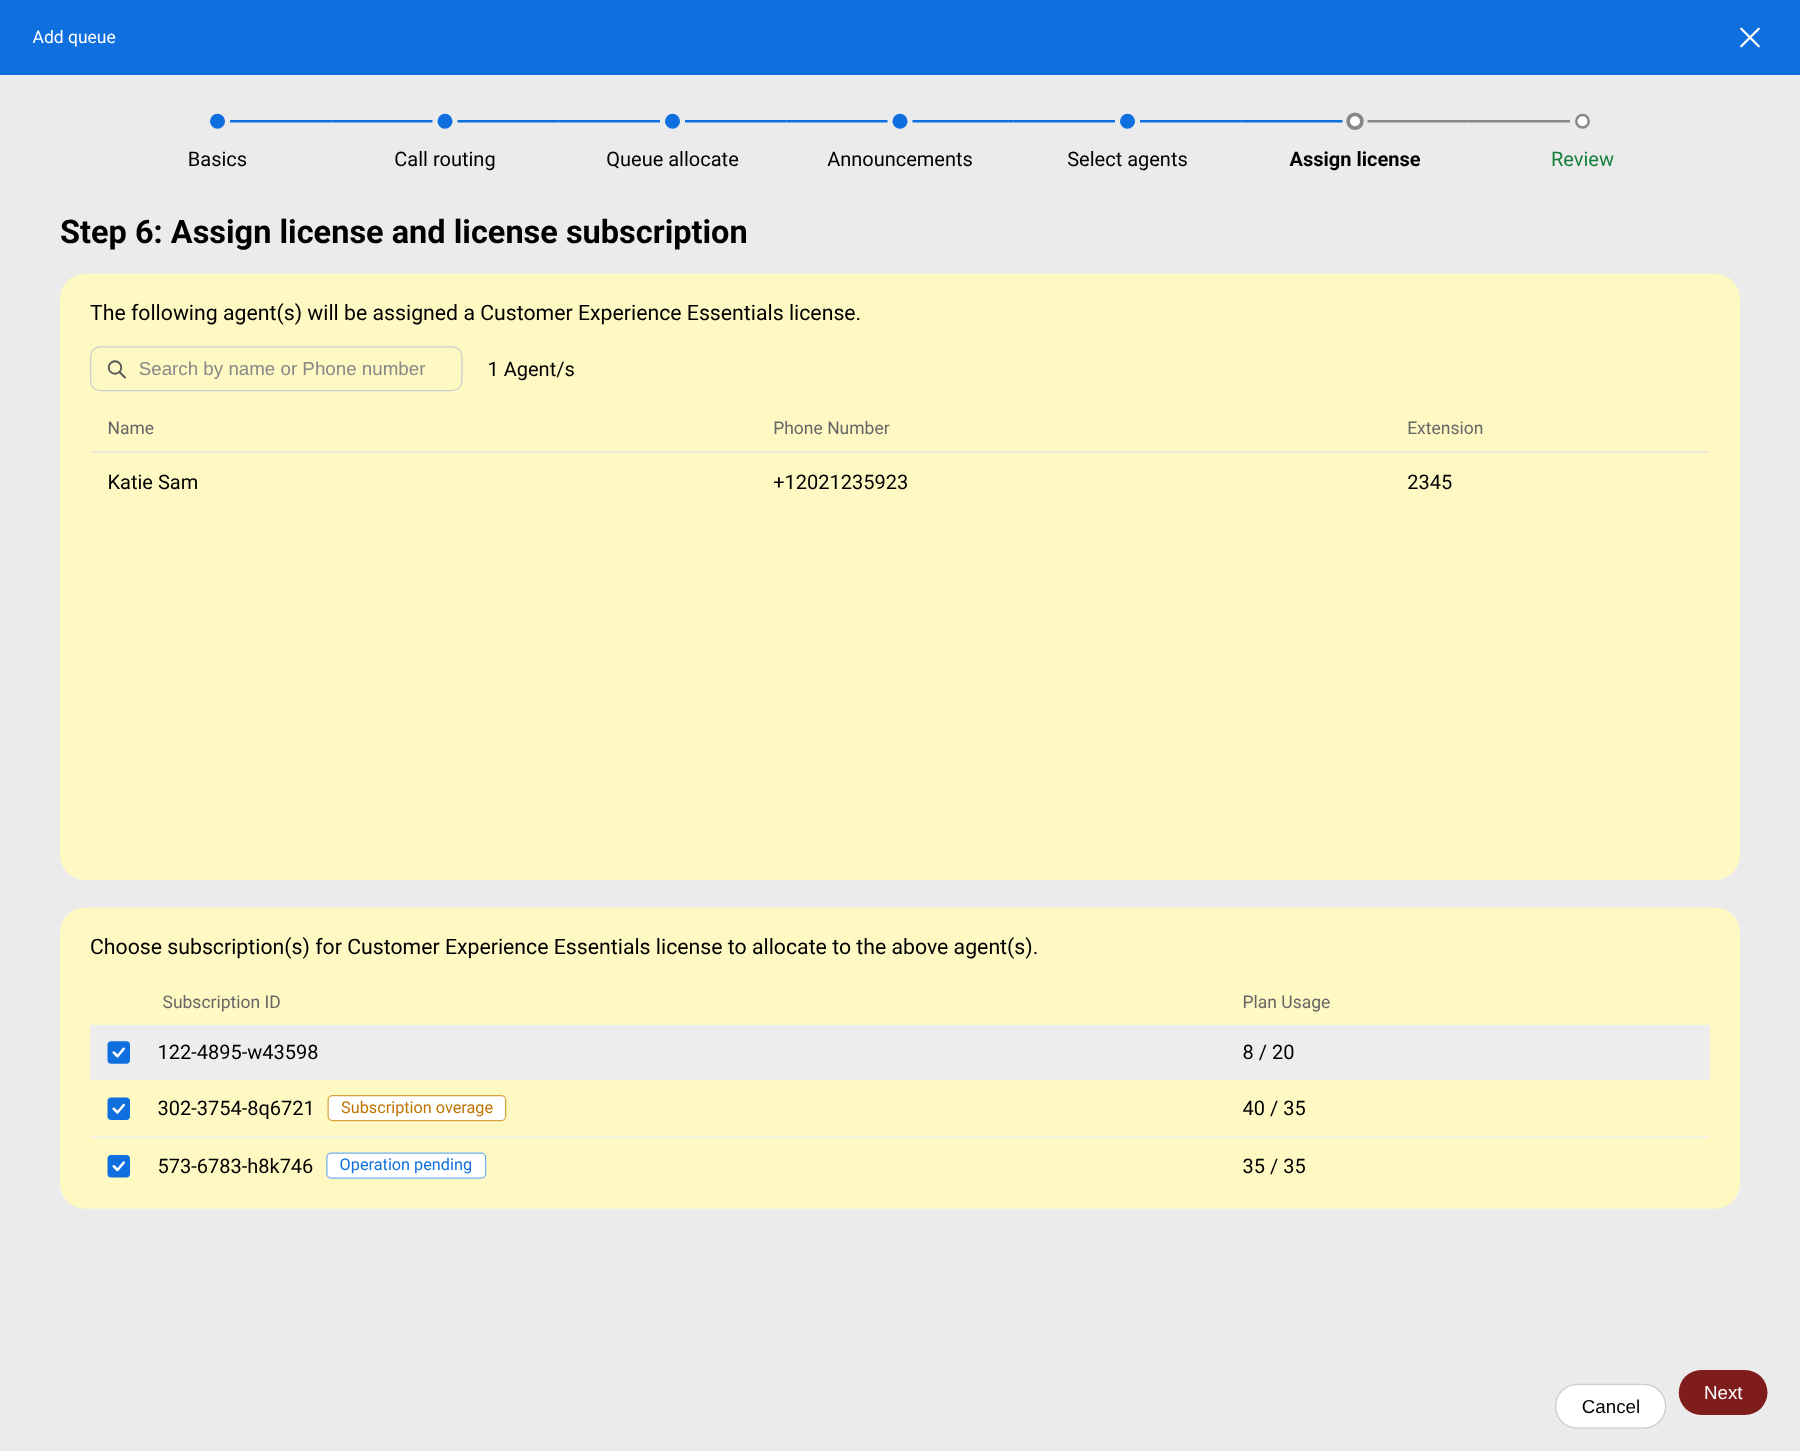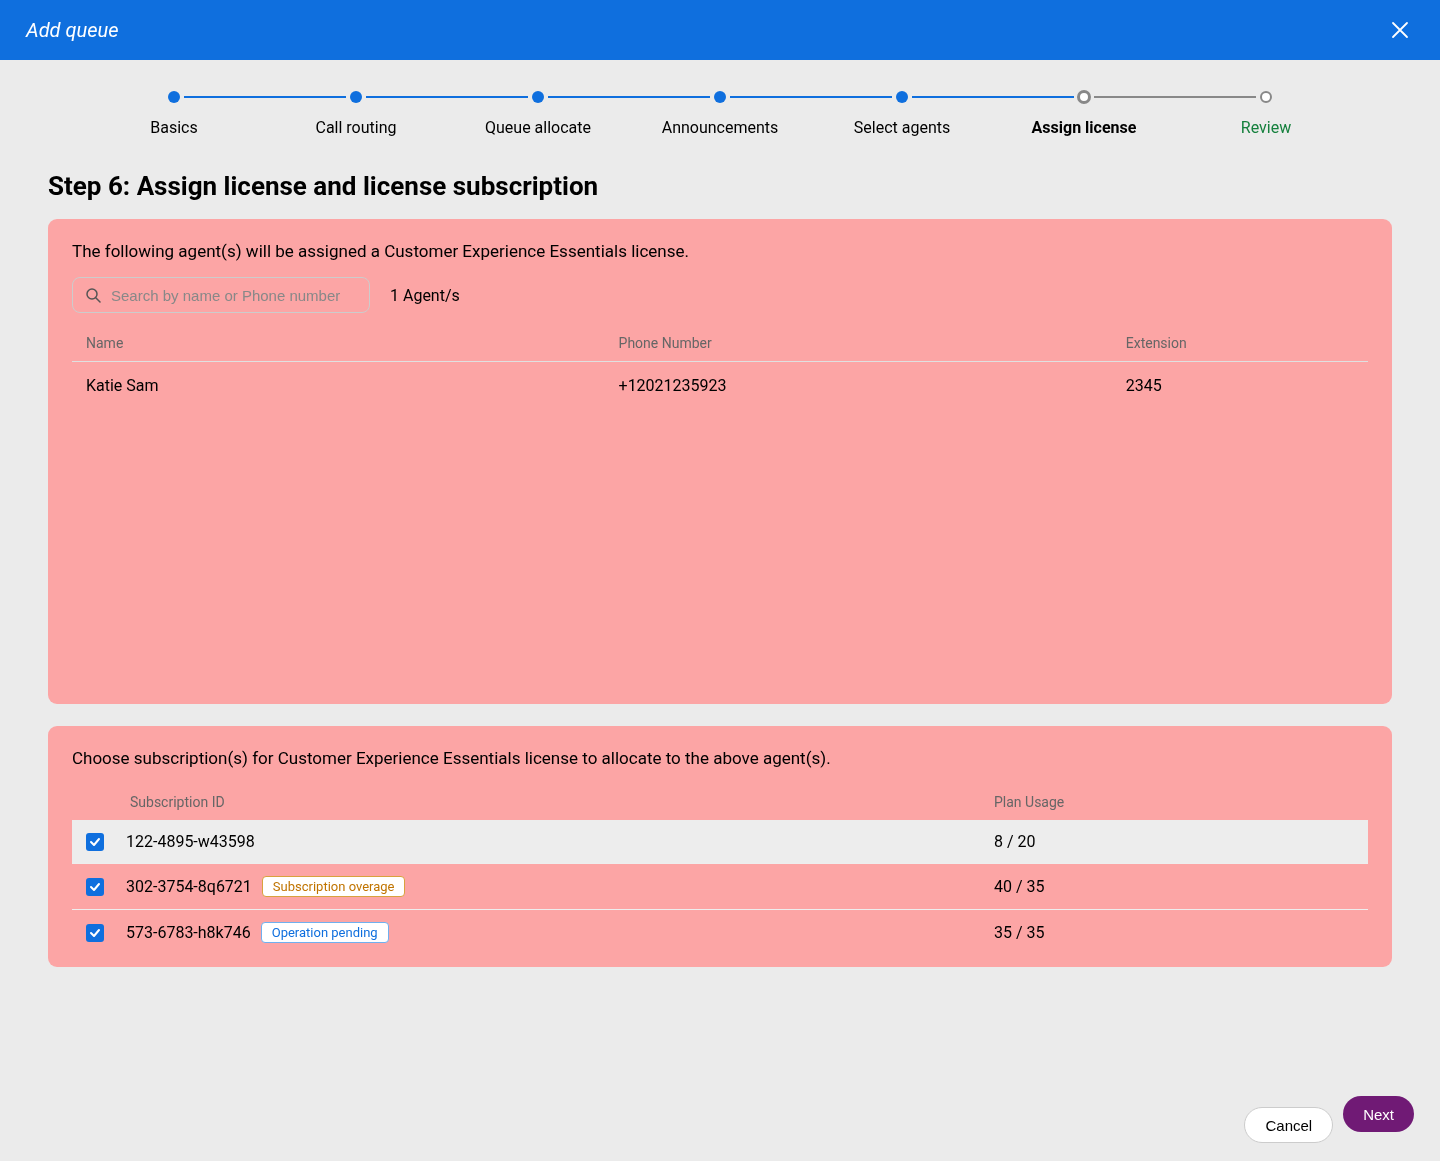--- a/index.html
+++ b/index.html
@@ -1,38 +1,38 @@
 <!DOCTYPE html>
 <html><head>
 <meta charset="utf-8">
 <style>
 * { margin:0; padding:0; box-sizing:border-box; }
 body { font-family: -apple-system, BlinkMacSystemFont, "Segoe UI", Roboto, Helvetica, Arial, sans-serif; background:#ebebeb; width:1440px; height:1161px; overflow:hidden; position:relative; }
 .modal { width:100%; height:100%; display:flex; flex-direction:column; }
 .header { background:#0f6fde; color:#fff; height:60px; display:flex; align-items:center; justify-content:space-between; padding:0 26px; }
-.header-title { font-size:20px; font-weight:400;font-style:italic; }
+.header-title { font-size:14px; font-weight:400; }
 .close-btn { width:28px; height:28px; cursor:pointer; display:flex; align-items:center; justify-content:center; }
 .content { flex:1; overflow:auto; padding:0 48px 40px; }
 .stepper { display:flex; align-items:flex-start; justify-content:center; padding:30px 0 10px; gap:0; }
 .step { display:flex; flex-direction:column; align-items:center; position:relative; width:182px; }
 .step-row { display:flex; align-items:center; width:100%; position:relative; height:14px; }
 .step-dot { width:12px; height:12px; border-radius:50%; background:#0f6fde; position:absolute; left:50%; transform:translateX(-50%); z-index:2; }
 .step-dot.current { width:14px; height:14px; background:#fff; border:3px solid #888; }
 .step-dot.future { width:12px; height:12px; background:#fff; border:2px solid #888; }
 .step-line { position:absolute; top:50%; height:2px; background:#0f6fde; transform:translateY(-50%); }
 .step-line.left { right:calc(50% + 10px); left:0; }
 .step-line.right { left:calc(50% + 10px); right:0; }
 .step-line.grey { background:#888; }
 .step:first-child .step-line.left { display:none; }
 .step:last-child .step-line.right { display:none; }
 .step-label { margin-top:14px; font-size:16px; color:#000; text-align:center; }
 .step-label.bold { font-weight:700; }
 .step-label.grey { color:#15803d; }
 .page-title { font-size:26px; font-weight:700; margin:24px 0 18px; color:#000; }
-.panel { background:#fca5a5; border-radius:9px; padding:22px 24px; margin-bottom:22px; }
+.panel { background:#fef9c3; border-radius:20px; padding:22px 24px; margin-bottom:22px; }
 .panel-text { font-size:17px; color:#000; margin-bottom:16px; }
 .search-row { display:flex; align-items:center; gap:20px; margin-bottom:14px; }
 .search-box { width:298px; height:36px; border:1px solid #ccc; border-radius:8px; display:flex; align-items:center; padding:0 12px; gap:10px; }
 .search-input { border:none; outline:none; font-size:15px; flex:1; background:transparent; }
 .search-input::placeholder { color:#888; }
 .agent-count { font-size:16px; color:#000; }
 .agents-table { width:100%; }
 .agents-header { display:grid; grid-template-columns: 42% 40% 18%; padding:8px 14px 10px; border-bottom:1px solid #e0e0e0; }
 .agents-header span { font-size:14px; color:#666; }
 .agents-row { display:grid; grid-template-columns: 42% 40% 18%; padding:14px 14px; font-size:16px; color:#000; }
@@ -42,21 +42,21 @@
 .subs-row.selected { background:#ededed; }
 .subs-row:last-of-type { border-bottom:none; }
 .checkbox { width:18px; height:18px; border-radius:3px; background:#0f6fde; display:flex; align-items:center; justify-content:center; cursor:pointer; }
 .sub-cell { display:flex; align-items:center; gap:10px; }
 .badge { font-size:13px; padding:2px 10px; border-radius:4px; border:1px solid; }
 .badge.warn { color:#c07400; border-color:#d9a23e; background:#fff; }
 .badge.info { color:#0f6fde; border-color:#6fb0ef; background:#fff; }
 .footer { position:absolute; bottom:18px; right:26px; display:flex; gap:10px; }
 .btn { height:36px; padding:0 20px; border-radius:18px; font-size:15px; cursor:pointer; display:flex; align-items:center; }
 .btn-cancel { background:#fff; border:1px solid #ccc; color:#000;margin-top:11px; }
-.btn-next { background:#701a75; border:none; color:#fff; }
+.btn-next { background:#7f1d1d; border:none; color:#fff; }
 </style>
 </head>
 <body>
 
 <div class="modal">
   <div class="header">
     <div class="header-title">Add queue</div>
     <div class="close-btn">
       <svg width="20" height="20" viewBox="0 0 20 20">
           <path d="M3 3 L17 17 M17 3 L3 17" stroke="#fff" stroke-width="1.8" stroke-linecap="round"></path>

